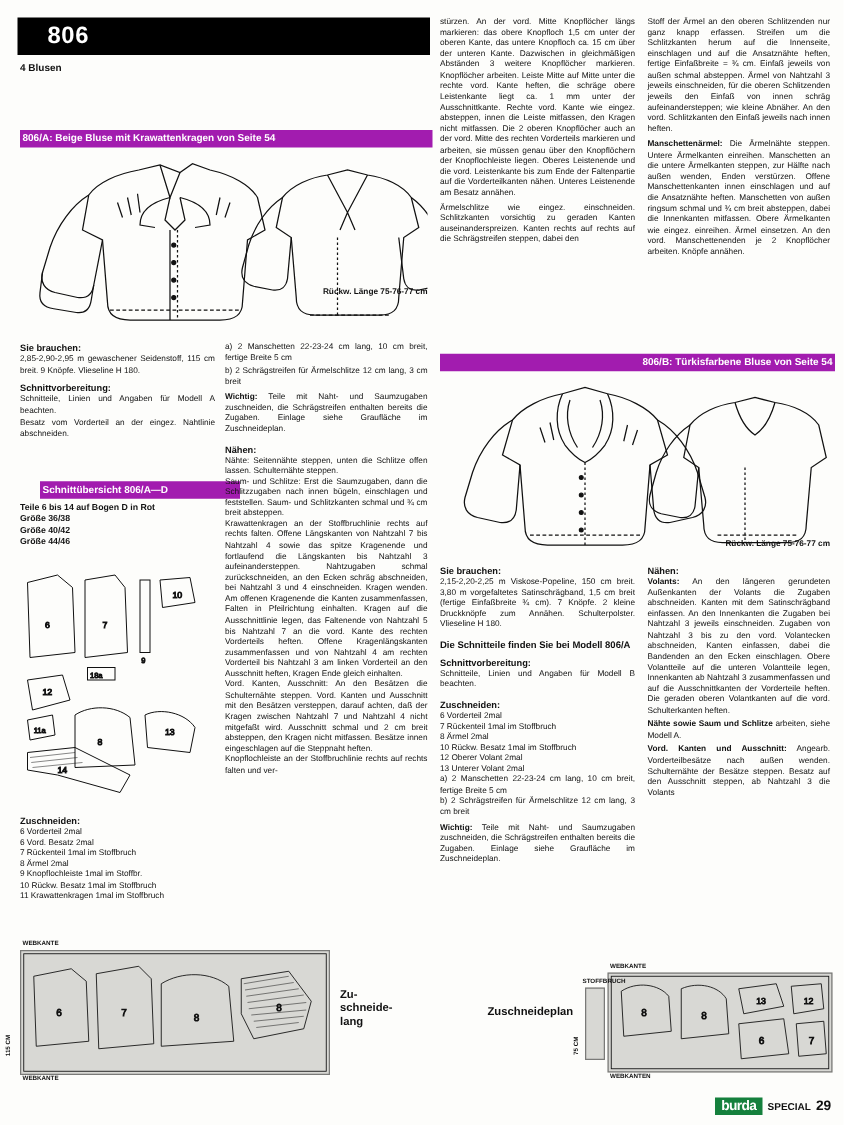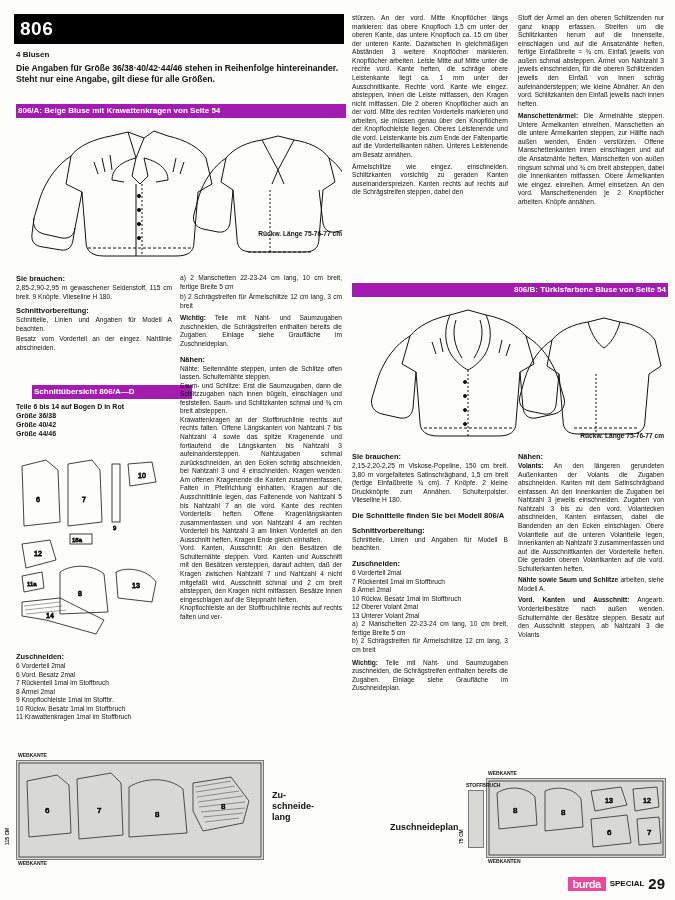--- a/index.html
+++ b/index.html
@@ -29,21 +29,21 @@
     left: 14px; top: 14px;
     width: 330px; height: 30px;
     background: #000;
     color: #fff;
     display: flex;
     align-items: center;
   }
   .header .pagenum {
     font-size: 19px;
     font-weight: bold;
-    padding-left: 6px;
+    padding-left: 24px;
     letter-spacing: 0.5px;
   }
   .header .size {
     flex: 1;
     text-align: center;
     font-size: 17px;
     font-weight: bold;
     padding-right: 16px;
   }
   .subhead {
@@ -116,48 +116,47 @@
 
   
   .footer {
     position: absolute;
     right: 10px; bottom: 8px;
     display: flex;
     align-items: center;
     gap: 4px;
   }
   .burda {
-    background: #ec4899;
+    background: #15803d;
     color: #fff;
     font-size: 11px;
     font-weight: bold;
     padding: 1px 5px;
     letter-spacing: -0.5px;
   }
   .special {
     font-size: 8px;
     font-weight: bold;
   }
   .fpage {
-    font-size: 15px;
+    font-size: 11px;
     font-weight: bold;
   }
 
   svg { display: block; }
 </style>
 </head>
 <body>
 
 <div class="page">
 
   <div class="header">
     <div class="pagenum">806</div>
   </div>
   <div class="subhead">4 Blusen</div>
-  <div class="lead">Die Angaben für Größe 36/38·40/42·44/46 stehen in Reihenfolge hintereinander. Steht nur eine Angabe, gilt diese für alle Größen.</div>
 
   <div class="bar" style="position:absolute;left:16px;top:104px;width:326px;">
     <span>806/A: Beige Bluse mit Krawattenkragen von Seite 54</span>
   </div>
 
   <div class="illus" style="left:16px;top:122px;width:326px;height:148px;">
     <svg width="326" height="148" viewBox="0 0 326 148">
       <g fill="none" stroke="#111" stroke-width="1">
 
         <path d="M55 34 C62 24 78 17 95 14 L112 10 L128 16 L138 9 L152 14 C170 18 184 26 190 36
@@ -420,21 +419,21 @@
         <text x="160" y="56" font-size="8" font-family="Liberation Sans" fill="#111">7</text>
       </g>
     </svg>
   </div>
   <div class="tinylabel" style="position:absolute;left:488px;top:770px;">WEBKANTE</div>
   <div class="tinylabel" style="position:absolute;left:488px;top:858px;">WEBKANTEN</div>
 
   <div class="greypanel" style="left:468px;top:790px;width:14px;height:56px;"></div>
   <div class="tinylabel" style="position:absolute;left:466px;top:782px;">STOFFBRUCH</div>
   <div class="vert" style="position:absolute;left:458px;top:796px;height:48px;">75 CM</div>
-  <div style="position:absolute;left:390px;top:822px;width:80px;font-size:9px;font-weight:bold;">Zuschneideplan</div>
+  <div style="position:absolute;left:390px;top:804px;width:80px;font-size:9px;font-weight:bold;">Zuschneideplan</div>
 
   <div class="footer">
     <span class="burda">burda</span>
     <span class="special">SPECIAL</span>
     <span class="fpage">29</span>
   </div>
 
 </div>
 
 </body></html>

